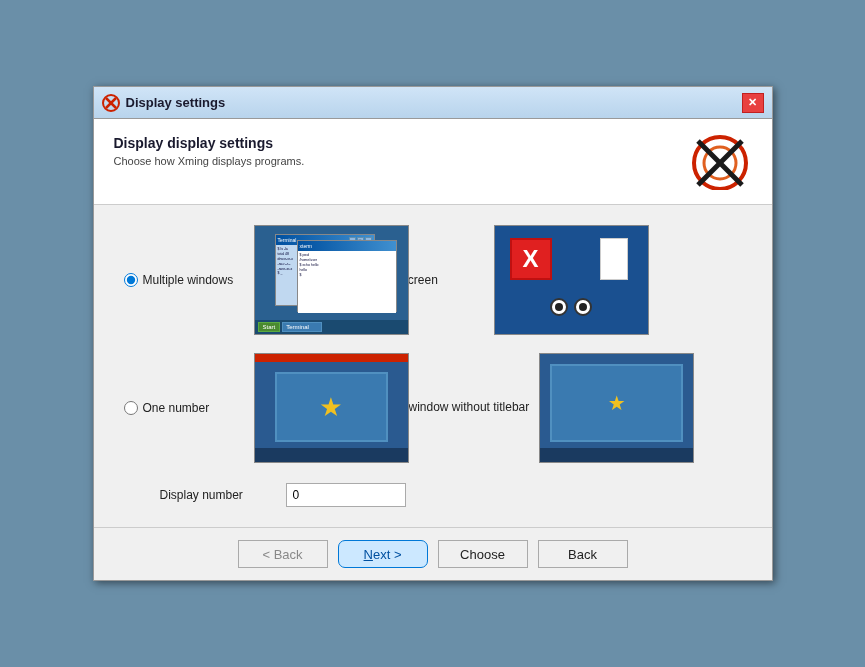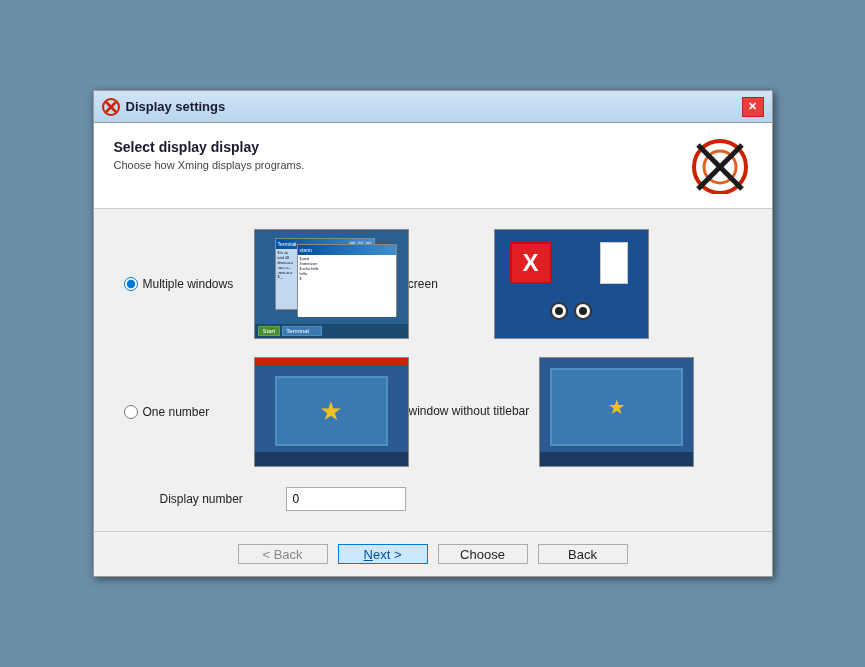--- a/index.html
+++ b/index.html
@@ -355,37 +355,38 @@
     }
     .footer {
       background: #f0f0f0;
       padding: 12px 20px;
       display: flex;
       justify-content: center;
       gap: 10px;
     }
     .btn {
       min-width: 90px;
-      height: 20px;
+      height: 28px;
       padding: 0 16px;
       font-size: 13px;
       border: 1px solid #aaa;
       background: #f0f0f0;
       cursor: pointer;
       color: #222;
       display: flex;
       align-items: center;
       justify-content: center;
     }
     .btn-back { color: #888; }
     .btn-next {
       background: #cce8ff;
       border-color: #0078d7;
       color: #0050a0;
       font-weight: 500;
+      border-radius: 7px;
     }
     .btn-next .underline { text-decoration: underline; }
     .btn:disabled { color: #aaa; cursor: default; }
     
     .options-area {
       display: grid;
       grid-template-columns: 220px 1fr;
       grid-template-rows: auto auto;
       gap: 18px 20px;
       margin-bottom: 20px;
@@ -416,21 +417,21 @@
         <line x1="4" y1="4" x2="14" y2="14" stroke="#cc2200" stroke-width="2.5"></line>
         <line x1="14" y1="4" x2="4" y2="14" stroke="#cc2200" stroke-width="2.5"></line>
       </svg>
     </div>
     <span class="titlebar-title">Display settings</span>
     <div class="titlebar-close">✕</div>
   </div>
 
   <div class="header-section">
     <div class="header-text-block">
-      <div class="header-title">Select display display</div>
+      <div class="header-title">Display display settings</div>
       <div class="header-subtitle">Choose how Xming displays programs.</div>
     </div>
     <div class="xming-logo">
       <svg width="64" height="55" viewBox="0 0 64 55">
         <circle cx="32" cy="28" r="26" fill="none" stroke="#cc2200" stroke-width="4"></circle>
         <circle cx="32" cy="28" r="16" fill="none" stroke="#e06020" stroke-width="3"></circle>
         <line x1="10" y1="6" x2="54" y2="50" stroke="#1a1a1a" stroke-width="5"></line>
         <line x1="54" y1="6" x2="10" y2="50" stroke="#1a1a1a" stroke-width="5"></line>
       </svg>
     </div>

